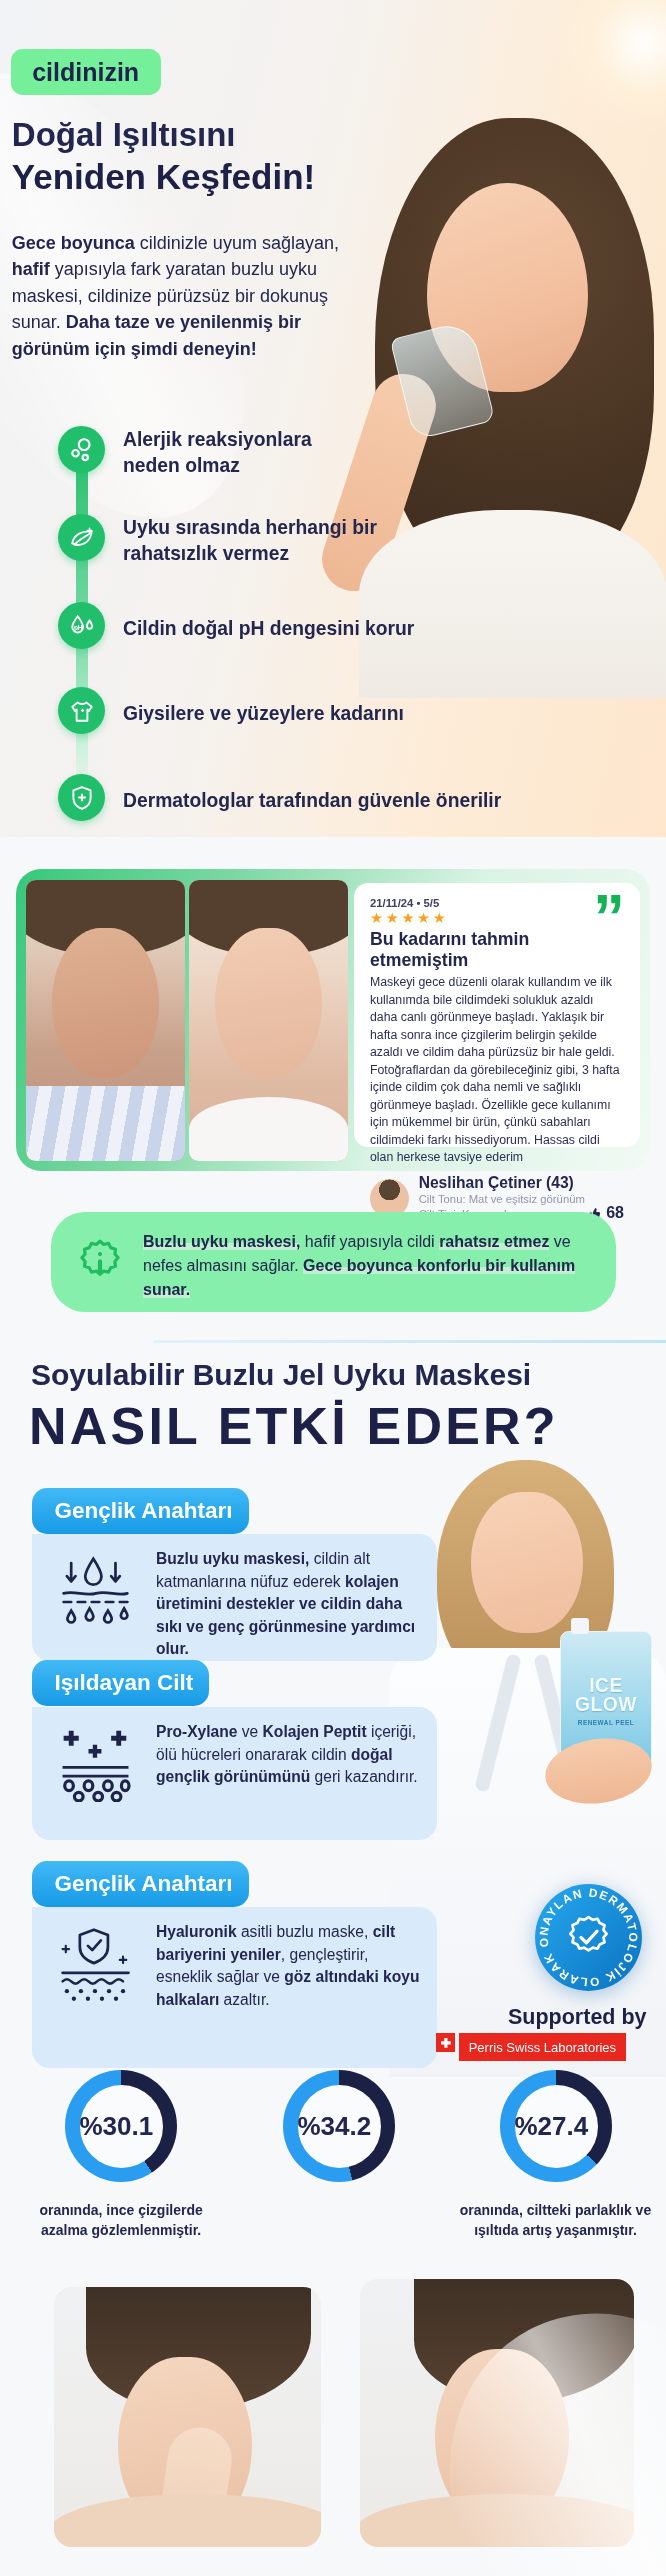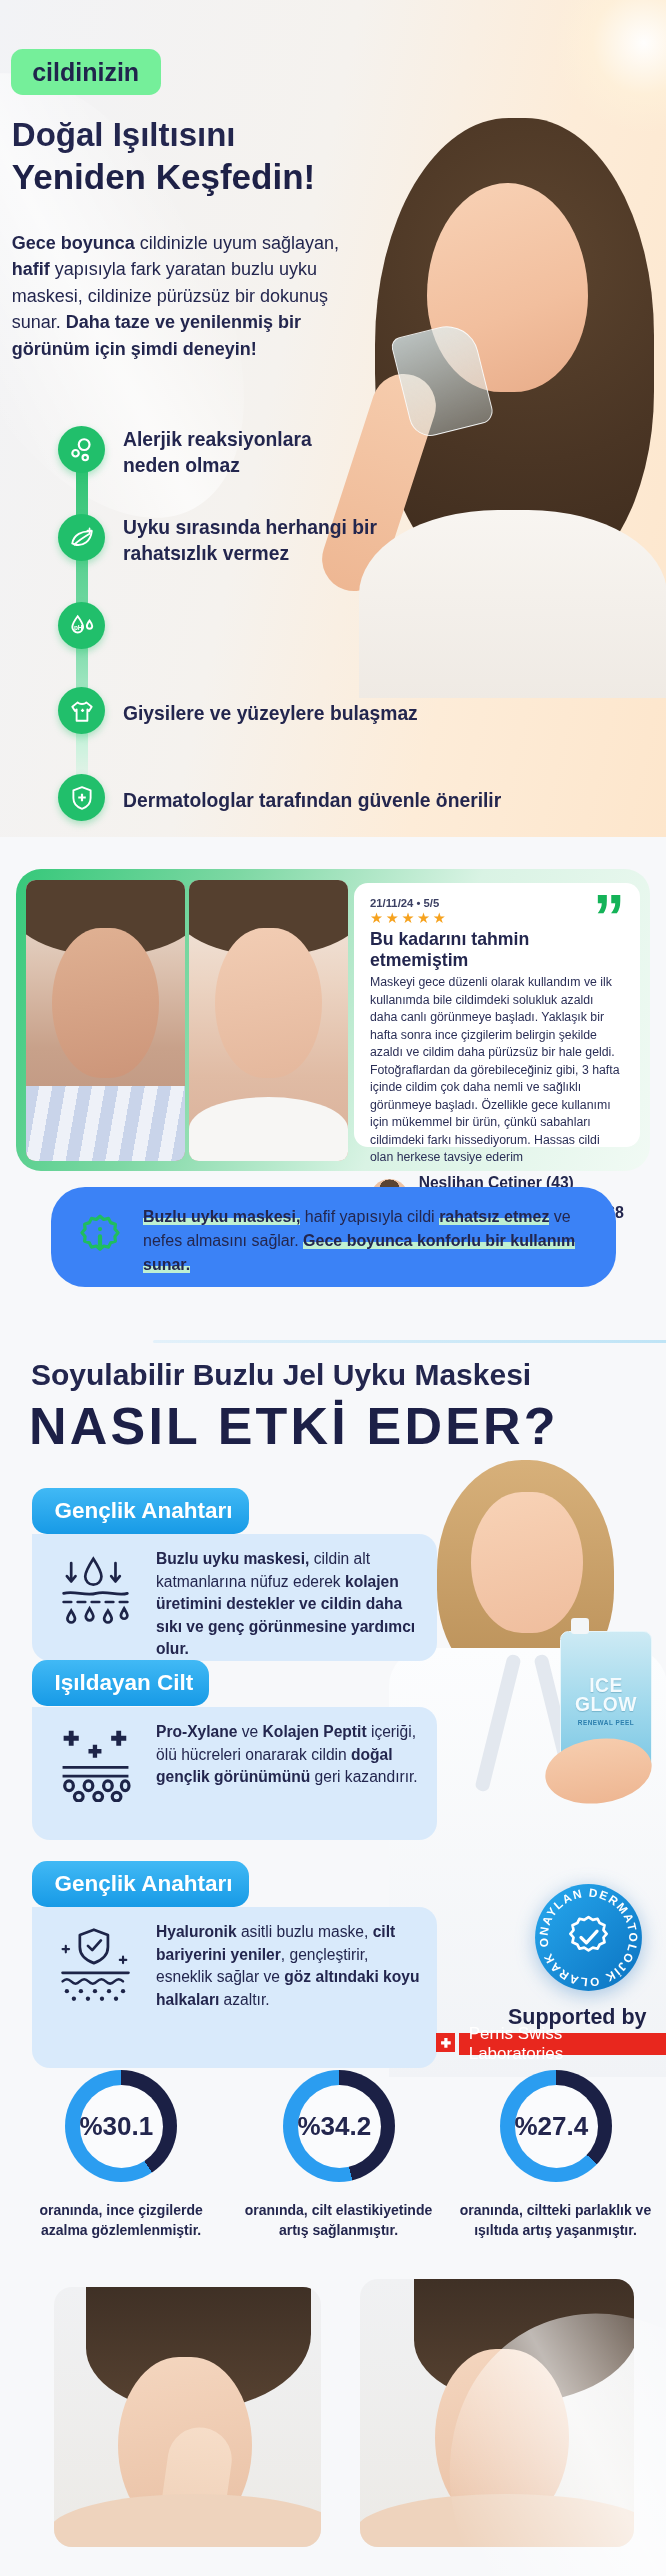--- a/index.html
+++ b/index.html
@@ -58,21 +58,21 @@
   .rc-body{font-size:12.3px;line-height:1.42;color:#2b2f57;margin-top:3.2px;}
   .rc-reviewer{display:flex;align-items:center;margin-top:7.5px;}
   .rc-avatar{width:39px;height:39px;border-radius:50%;flex-shrink:0;
     background:radial-gradient(circle at 50% 28%,#5a4433 0 30%,#ecc2a4 31% 100%);}
   .rc-rev-text{margin-left:9.7px;flex:1;}
   .rc-name{font-size:15.6px;font-weight:800;color:#23264e;}
   .rc-meta{font-size:11.3px;color:#9296ad;line-height:1.35;}
   .rc-likes{display:flex;align-items:center;gap:4.3px;font-size:16px;font-weight:700;color:#23264e;align-self:flex-end;}
 
   
-  .info-box{left:51px;top:1187px;width:565px;height:100px;background:#3b82f6;border-radius:34px;}
+  .info-box{left:51px;top:1212px;width:565px;height:100px;background:#86efac;border-radius:34px;}
   .ib-icon{position:absolute;left:23.6px;top:25px;width:50px;height:50px;}
   .ib-text{position:absolute;left:92px;top:18px;width:453px;font-size:16px;line-height:1.5;color:#23264e;}
 
   
   .divider{left:153px;top:1340px;width:514px;height:2.7px;border-radius:1.6px;
     background:linear-gradient(90deg,#e3f1fa,#bfe4f6);}
   .how-subtitle{left:31px;top:1358px;font-size:30px;font-weight:600;color:#23264e;}
   .how-title{left:29px;top:1396px;font-size:52px;font-weight:900;color:#1d2047;letter-spacing:3.2px;}
 
   .lab-photo{left:389px;top:1449px;width:278px;height:628px;}
@@ -160,30 +160,31 @@
 
   <div class="abs" style="left:58px;top:602px;">
     <div class="b-icon">
       <svg width="28" height="28" viewBox="0 0 52 52" fill="none" stroke="#ffffff" stroke-width="3.5">
         <path d="M18 8 C24 16 28 22 28 28 a10 10 0 1 1 -20 0 C8 22 12 16 18 8 Z"></path>
         <path d="M40 16 C43 20 45 23 45 26 a5 5 0 1 1 -10 0 C35 23 37 20 40 16 Z"></path>
         <text x="11" y="33" font-size="12" font-weight="bold" fill="#ffffff" stroke="none">pH</text>
       </svg>
     </div>
   </div>
+  <div class="abs b-label" style="left:123px;top:616px;width:504px;">Cildin doğal pH dengesini korur</div>
 
   <div class="abs" style="left:58px;top:687px;">
     <div class="b-icon">
       <svg width="28" height="28" viewBox="0 0 52 52" fill="none" stroke="#ffffff" stroke-width="3.5" stroke-linejoin="round">
         <path d="M18 10 L8 18 L13 26 L16 23 L16 44 L36 44 L36 23 L39 26 L44 18 L34 10 C32 14 20 14 18 10 Z"></path>
         <path d="M27 22 v6 M24 25 h6" stroke-width="2.5"></path>
       </svg>
     </div>
   </div>
-  <div class="abs b-label" style="left:123px;top:701px;width:504px;">Giysilere ve yüzeylere bulaşmaz</div>
+  <div class="abs b-label" style="left:123px;top:701px;width:504px;">Giysilere ve yüzeylere kadarını</div>
 
   <div class="abs" style="left:58px;top:774px;">
     <div class="b-icon">
       <svg width="28" height="28" viewBox="0 0 52 52" fill="none" stroke="#ffffff" stroke-width="3.5" stroke-linejoin="round">
         <path d="M26 6 L42 12 V26 C42 36 35 43 26 46 C17 43 10 36 10 26 V12 Z"></path>
         <path d="M26 18 v14 M19 25 h14" stroke-width="4"></path>
       </svg>
     </div>
   </div>
   <div class="abs b-label" style="left:123px;top:788px;width:504px;">Dermatologlar tarafından güvenle önerilir</div>
@@ -332,40 +333,39 @@
       <path fill="none" stroke="#ffffff" stroke-width="6" stroke-linecap="round" stroke-linejoin="round" d="M88 102 l10 10 l20-22"></path>
     </svg>
   </div>
 
   <div class="abs" style="left:508px;top:2005px;font-size:21.5px;font-weight:800;color:#1e2147;">Supported by</div>
   <div class="abs" style="left:436px;top:2033px;width:19.3px;height:19.3px;background:#e8271e;display:flex;align-items:center;justify-content:center;">
     <svg width="11.8" height="11.8" viewBox="0 0 22 22">
         <path fill="#ffffff" d="M8 2h6v6h6v6h-6v6H8v-6H2V8h6z"></path>
       </svg>
   </div>
-  <div class="abs" style="left:459px;top:2033px;height:22px;background:#e8271e;color:#ffffff;font-size:17px;display:flex;align-items:center;padding:0 9.7px;">Perris Swiss Laboratories</div>
+  <div class="abs" style="left:459px;top:2033px;height:28px;background:#e8271e;color:#ffffff;font-size:13px;display:flex;align-items:center;padding:0 9.7px;">Perris Swiss Laboratories</div>
 
   <div class="abs donut" style="left: 65px; top: 2070px; background: conic-gradient(rgb(27, 32, 69) 0deg, rgb(27, 32, 69) 146.286deg, rgb(43, 157, 240) 146.286deg, rgb(43, 157, 240) 360deg);">
     <div class="donut-hole">
         <div class="donut-label">%30.1</div>
       </div>
   </div>
   <div class="abs donut" style="left: 283px; top: 2070px; background: conic-gradient(rgb(27, 32, 69) 0deg, rgb(27, 32, 69) 166.212deg, rgb(43, 157, 240) 166.212deg, rgb(43, 157, 240) 360deg);">
     <div class="donut-hole">
         <div class="donut-label">%34.2</div>
       </div>
   </div>
   <div class="abs donut" style="left: 500px; top: 2070px; background: conic-gradient(rgb(27, 32, 69) 0deg, rgb(27, 32, 69) 133.164deg, rgb(43, 157, 240) 133.164deg, rgb(43, 157, 240) 360deg);">
     <div class="donut-hole">
         <div class="donut-label">%27.4</div>
       </div>
   </div>
 
   <div class="stat-caption" style="left:16.6px;top:2200px;">oranında, ince çizgilerde azalma gözlemlenmiştir.</div>
-  <div class="stat-caption" style="left:234px;top:2200px;">oranında, cilt elastikiyetinde artış sağlanmıştır.</div>
   <div class="stat-caption" style="left:451px;top:2200px;">oranında, ciltteki parlaklık ve ışıltıda artış yaşanmıştır.</div>
 
   <div class="abs bp bp-left">
     <div class="hair"></div>
     <div class="face"></div>
     <div class="hand2"></div>
     <div class="shoulder"></div>
   </div>
   <div class="abs bp bp-right">
     <div class="hair" style="left:54px;"></div>

